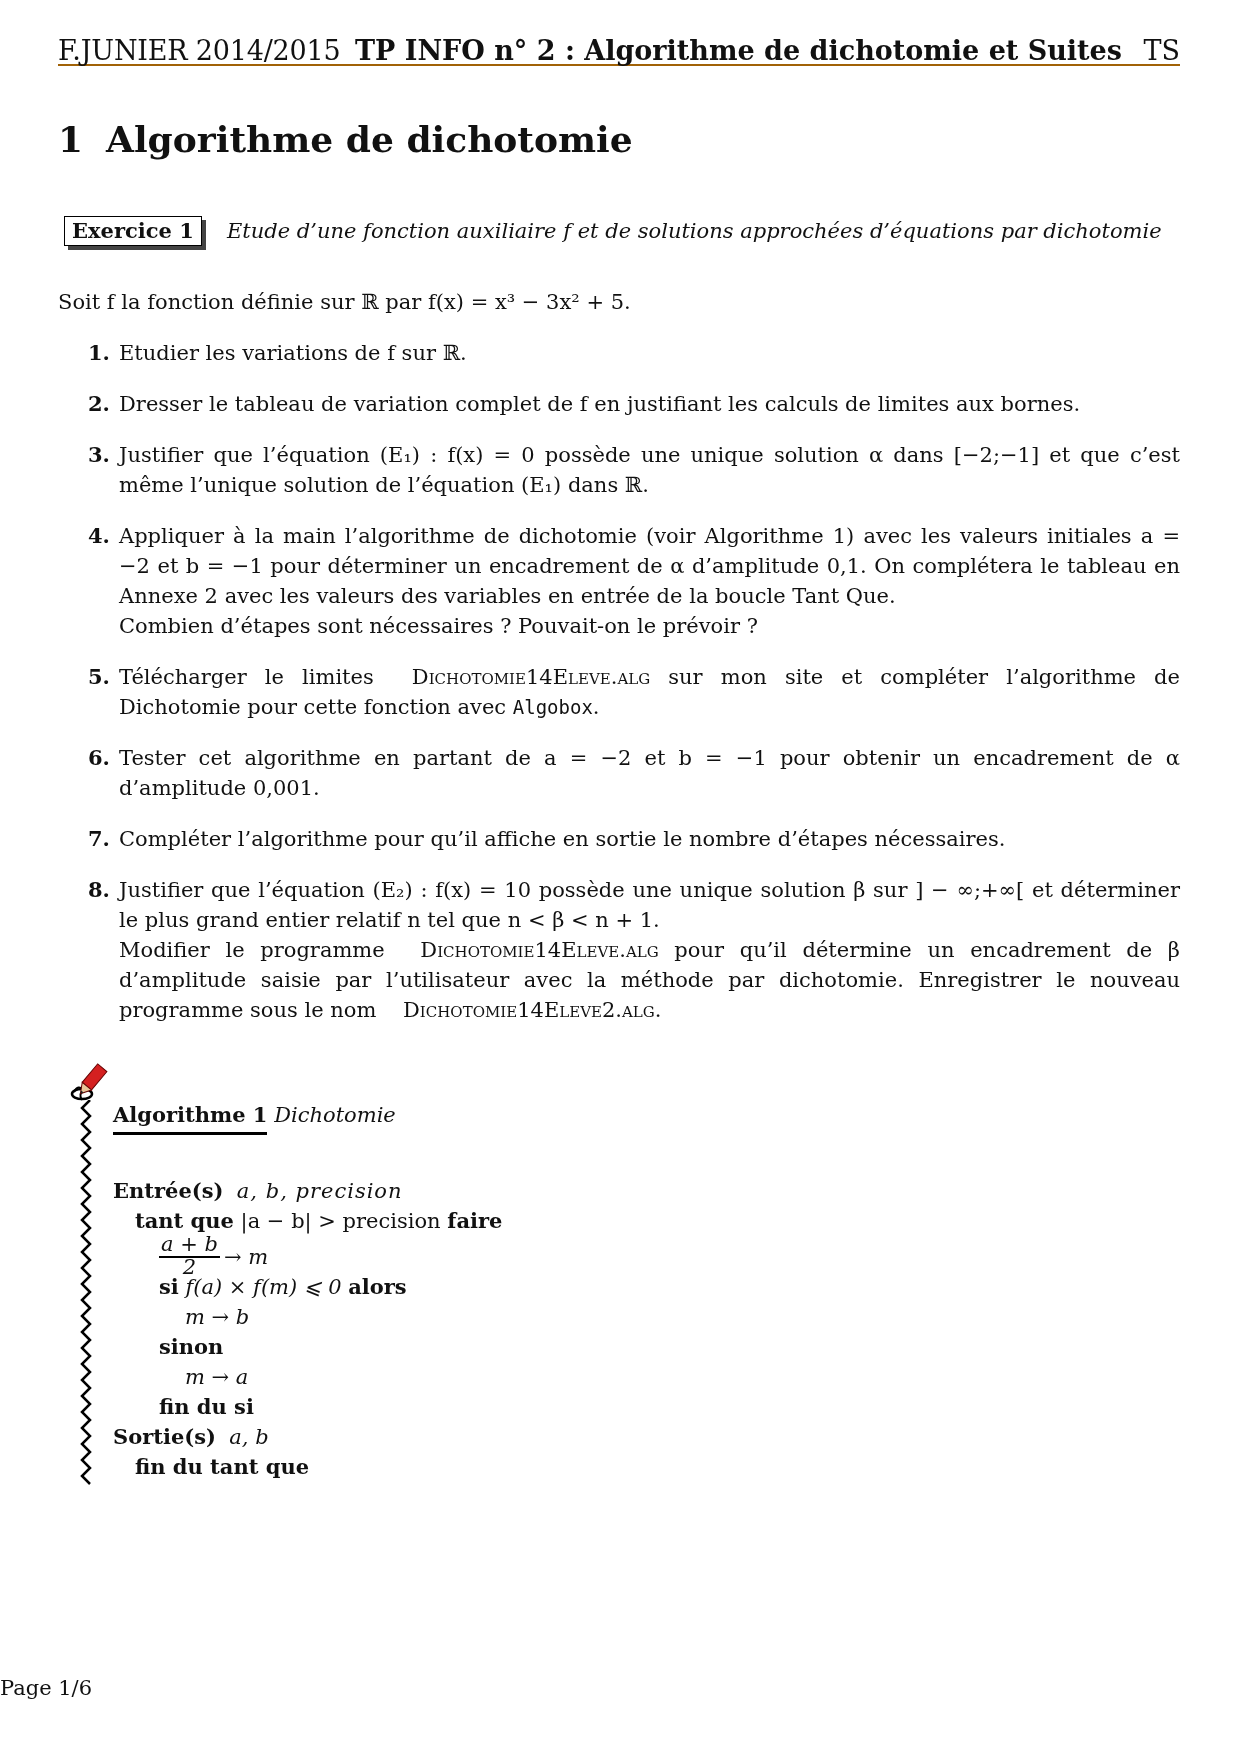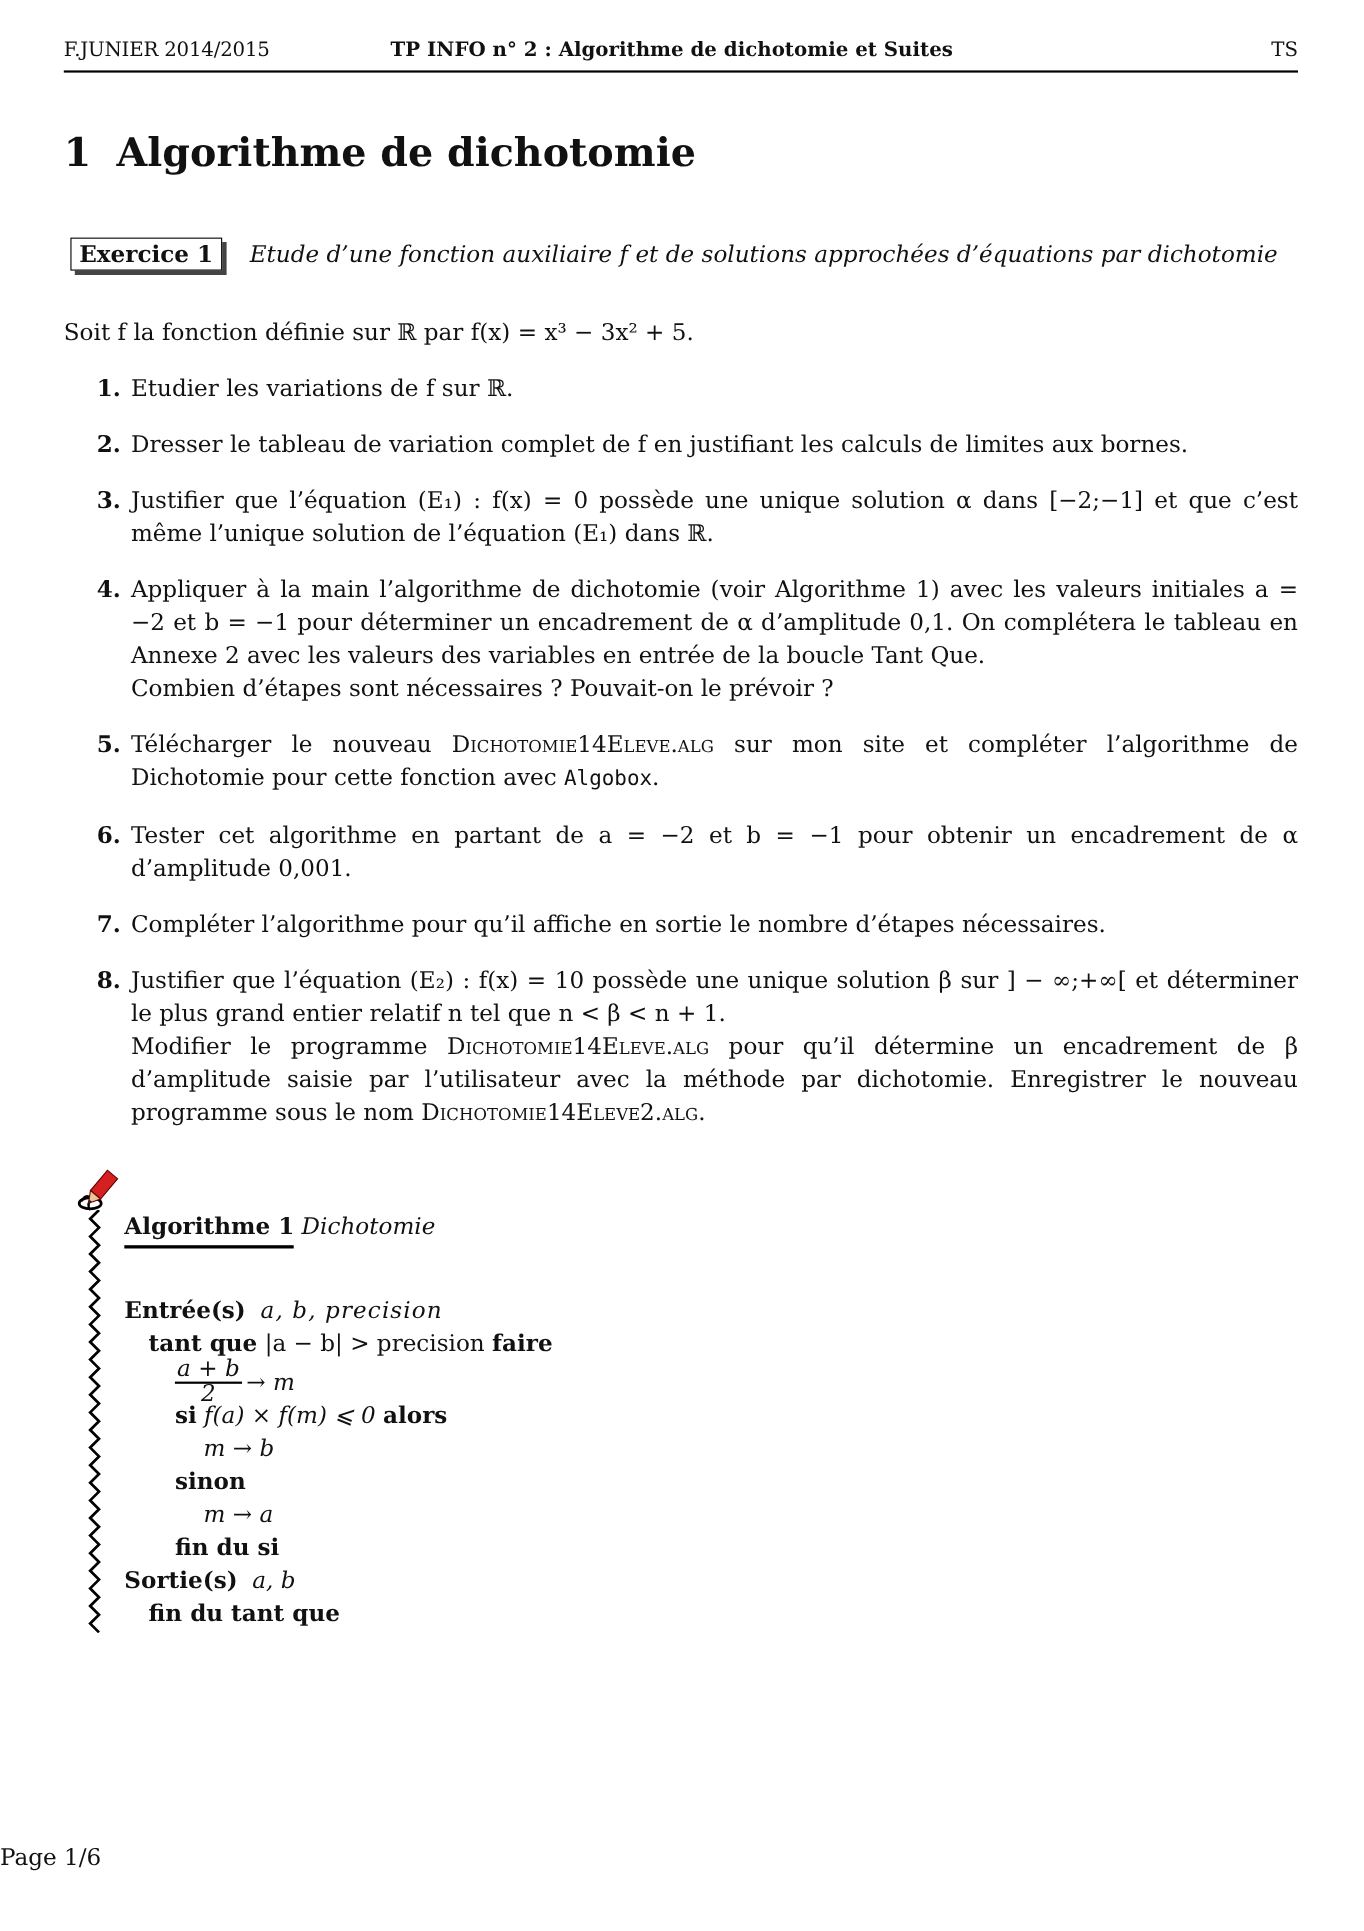--- a/index.html
+++ b/index.html
@@ -6,21 +6,21 @@
   body {
     width: 1240px; height: 1755px; position: relative; overflow: hidden;
     font-family: "DejaVu Serif", "Liberation Serif", serif;
     color: #111;
   }
   .page { position: absolute; left: 58px; top: 0; width: 1122px; }
 
   
   .runhead {
     position: absolute; top: 34px; left: 0; width: 1122px; height: 30px;
-    font-size: 18px; border-bottom: 2px solid #000000;
+    font-size: 27px; border-bottom: 2px solid #a16207;
   }
   .runhead .left { position: absolute; left: 0; top: 1px; letter-spacing: -0.2px; }
   .runhead .center { position: absolute; left: 297px; top: 1px; font-weight: bold; }
   .runhead .right { position: absolute; right: 0; top: 1px; }
 
   
   .section {
     position: absolute; top: 118px; left: 0; font-size: 36px; font-weight: bold;
     white-space: nowrap;
   }
@@ -32,21 +32,21 @@
     display: inline-block; border: 1.5px solid #000; padding: 1px 7px 2px 7px;
     font-weight: bold; font-size: 21px; background: #fff;
     box-shadow: 4px 4px 0 #444;
   }
   .exo-title {
     position: absolute; left: 163px; top: 3px; font-style: italic; font-size: 21px;
   }
 
   .text { font-size: 21px; line-height: 30px; }
   .m { font-style: italic; }
-  .sc { font-variant: small-caps; }
+  .sc { font-variant: small-caps; margin-left: 20px; }
   .tt { font-family: "DejaVu Sans Mono", "Liberation Mono", monospace; font-size: 19px; }
 
   .intro { position: absolute; top: 287px; left: 0; }
 
   ol.questions {
     position: absolute; top: 338px; left: 0; width: 1122px; margin: 0; padding: 0;
     list-style: none;
   }
   ol.questions li { position: relative; padding-left: 61px; margin-bottom: 21px; text-align: justify; }
   ol.questions li .qn { position: absolute; left: 30px; top: 0; font-weight: bold; }
@@ -101,21 +101,21 @@
       <span class="qn">3.</span>
       <span>Justifier que l’équation (E₁) : f(x) = 0 possède une unique solution α dans [−2;−1] et que c’est même l’unique solution de l’équation (E₁) dans ℝ.</span>
     </li>
     <li>
       <span class="qn">4.</span>
       <span>Appliquer à la main l’algorithme de dichotomie (voir Algorithme 1) avec les valeurs initiales a = −2 et b = −1 pour déterminer un encadrement de α d’amplitude 0,1. On complétera le tableau en Annexe 2 avec les valeurs des variables en entrée de la boucle Tant Que.</span><br>
       <span>Combien d’étapes sont nécessaires ? Pouvait-on le prévoir ?</span>
     </li>
     <li>
       <span class="qn">5.</span>
-      <span>Télécharger le nouveau </span><span class="sc">Dichotomie14Eleve.alg</span><span> sur mon site et compléter l’algorithme de Dichotomie pour cette fonction avec </span><span class="tt">Algobox</span><span>.</span>
+      <span>Télécharger le limites </span><span class="sc">Dichotomie14Eleve.alg</span><span> sur mon site et compléter l’algorithme de Dichotomie pour cette fonction avec </span><span class="tt">Algobox</span><span>.</span>
     </li>
     <li>
       <span class="qn">6.</span>
       <span>Tester cet algorithme en partant de a = −2 et b = −1 pour obtenir un encadrement de α d’amplitude 0,001.</span>
     </li>
     <li>
       <span class="qn">7.</span>
       <span>Compléter l’algorithme pour qu’il affiche en sortie le nombre d’étapes nécessaires.</span>
     </li>
     <li>

